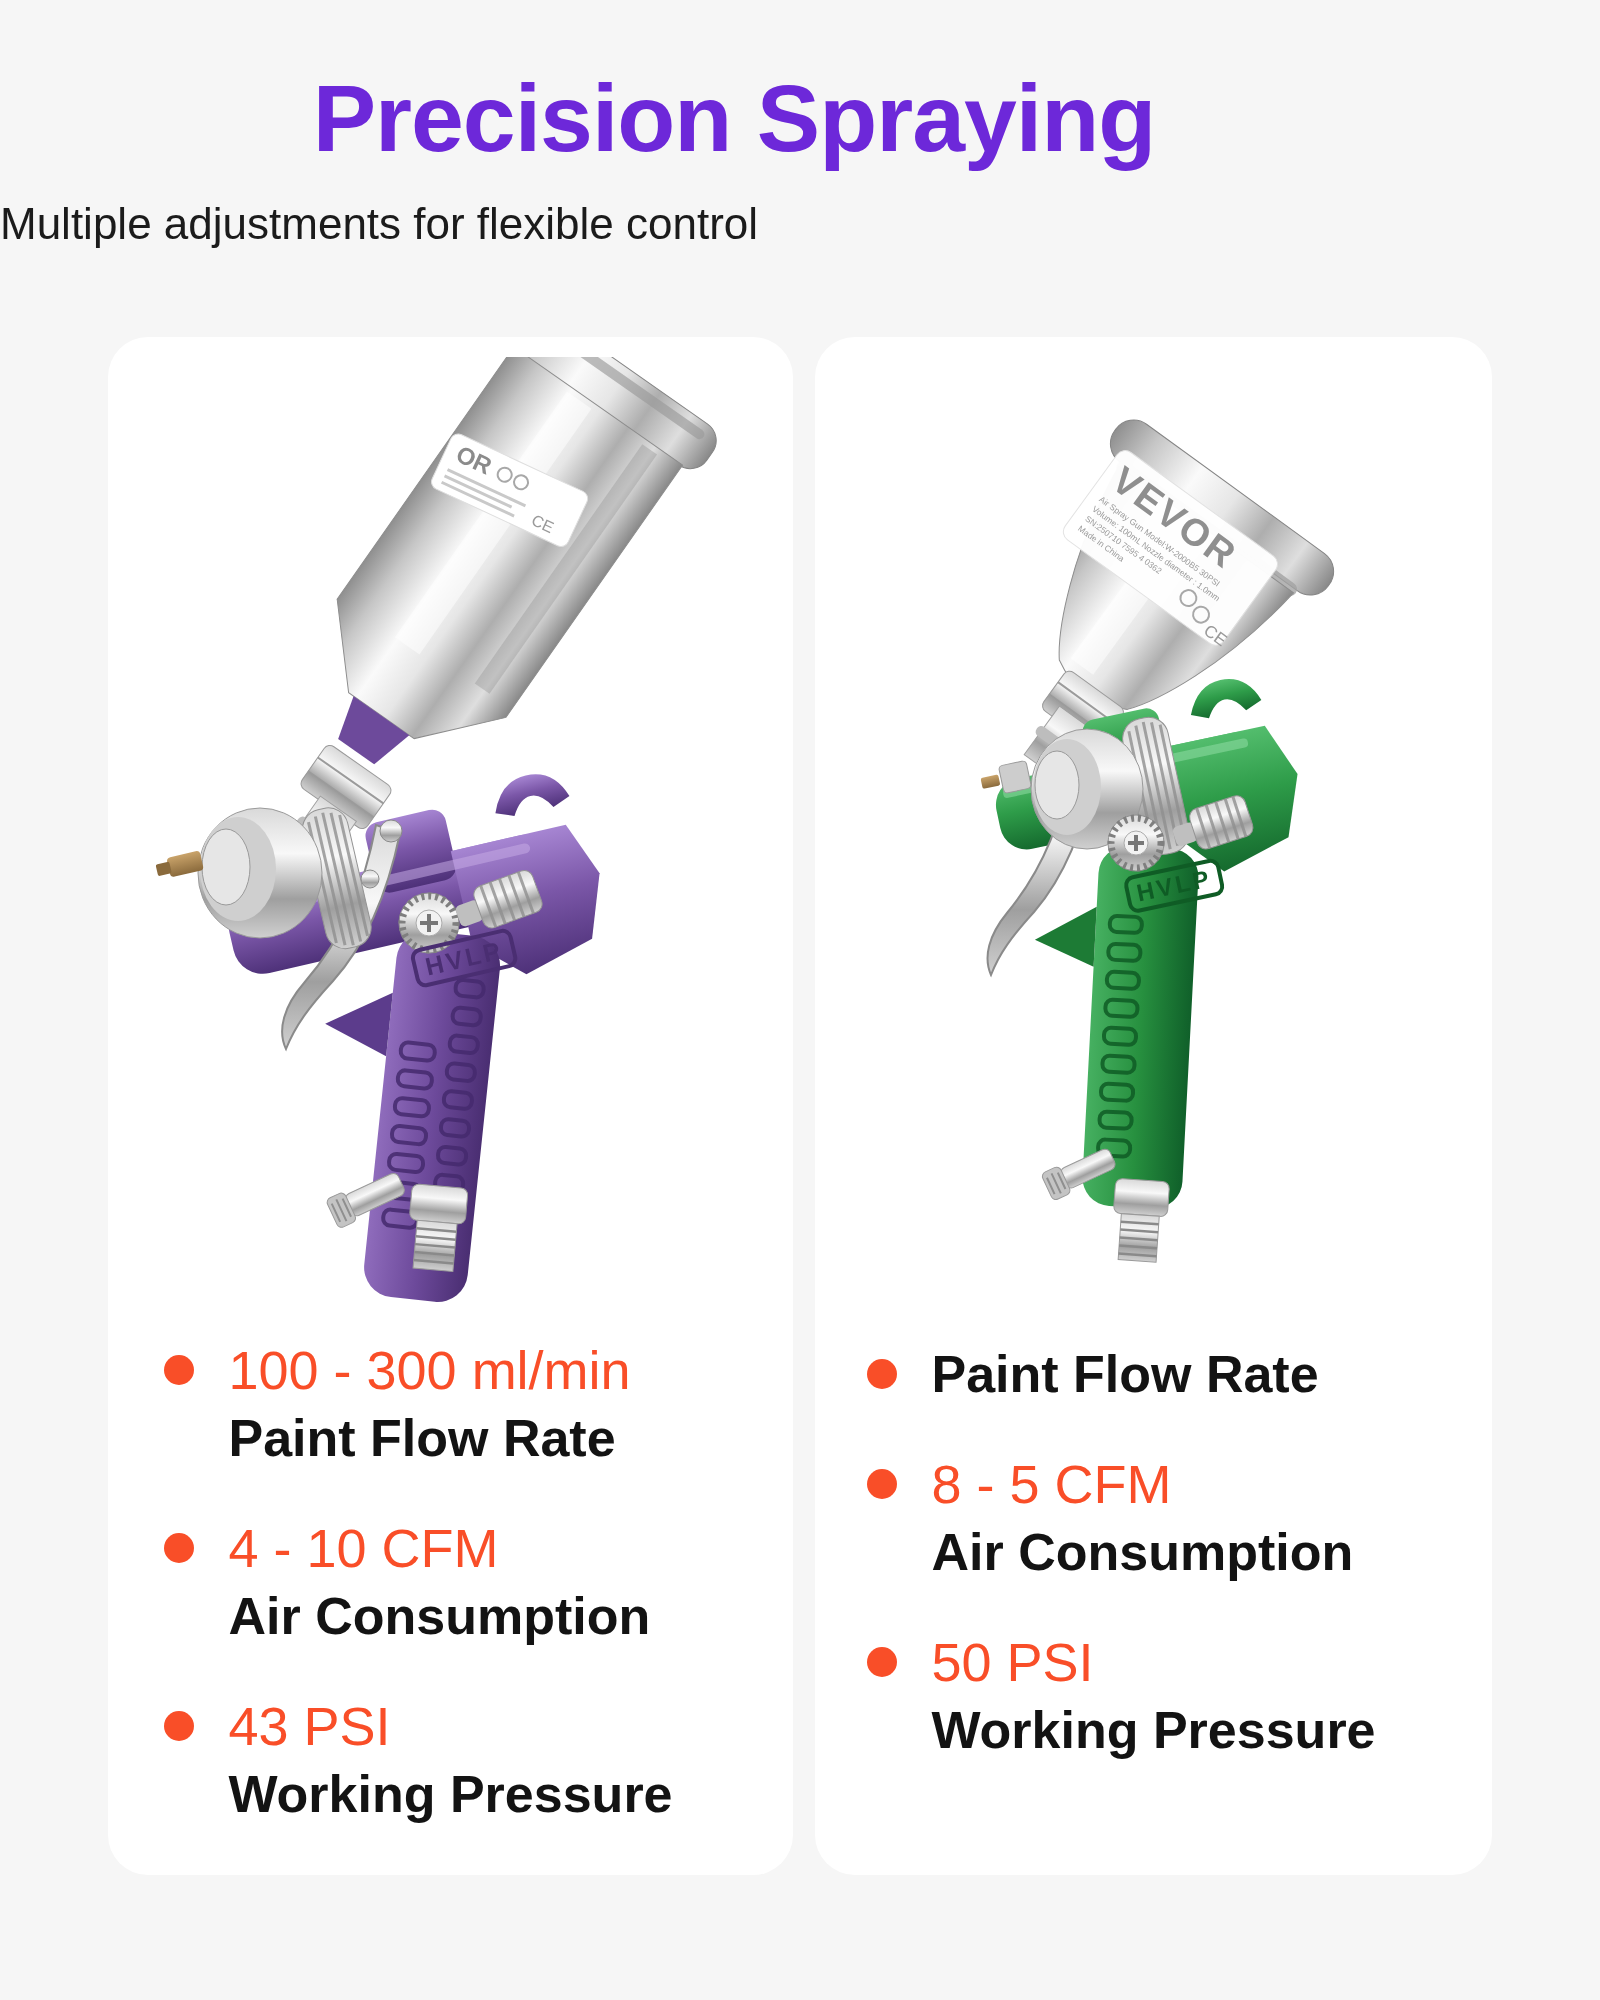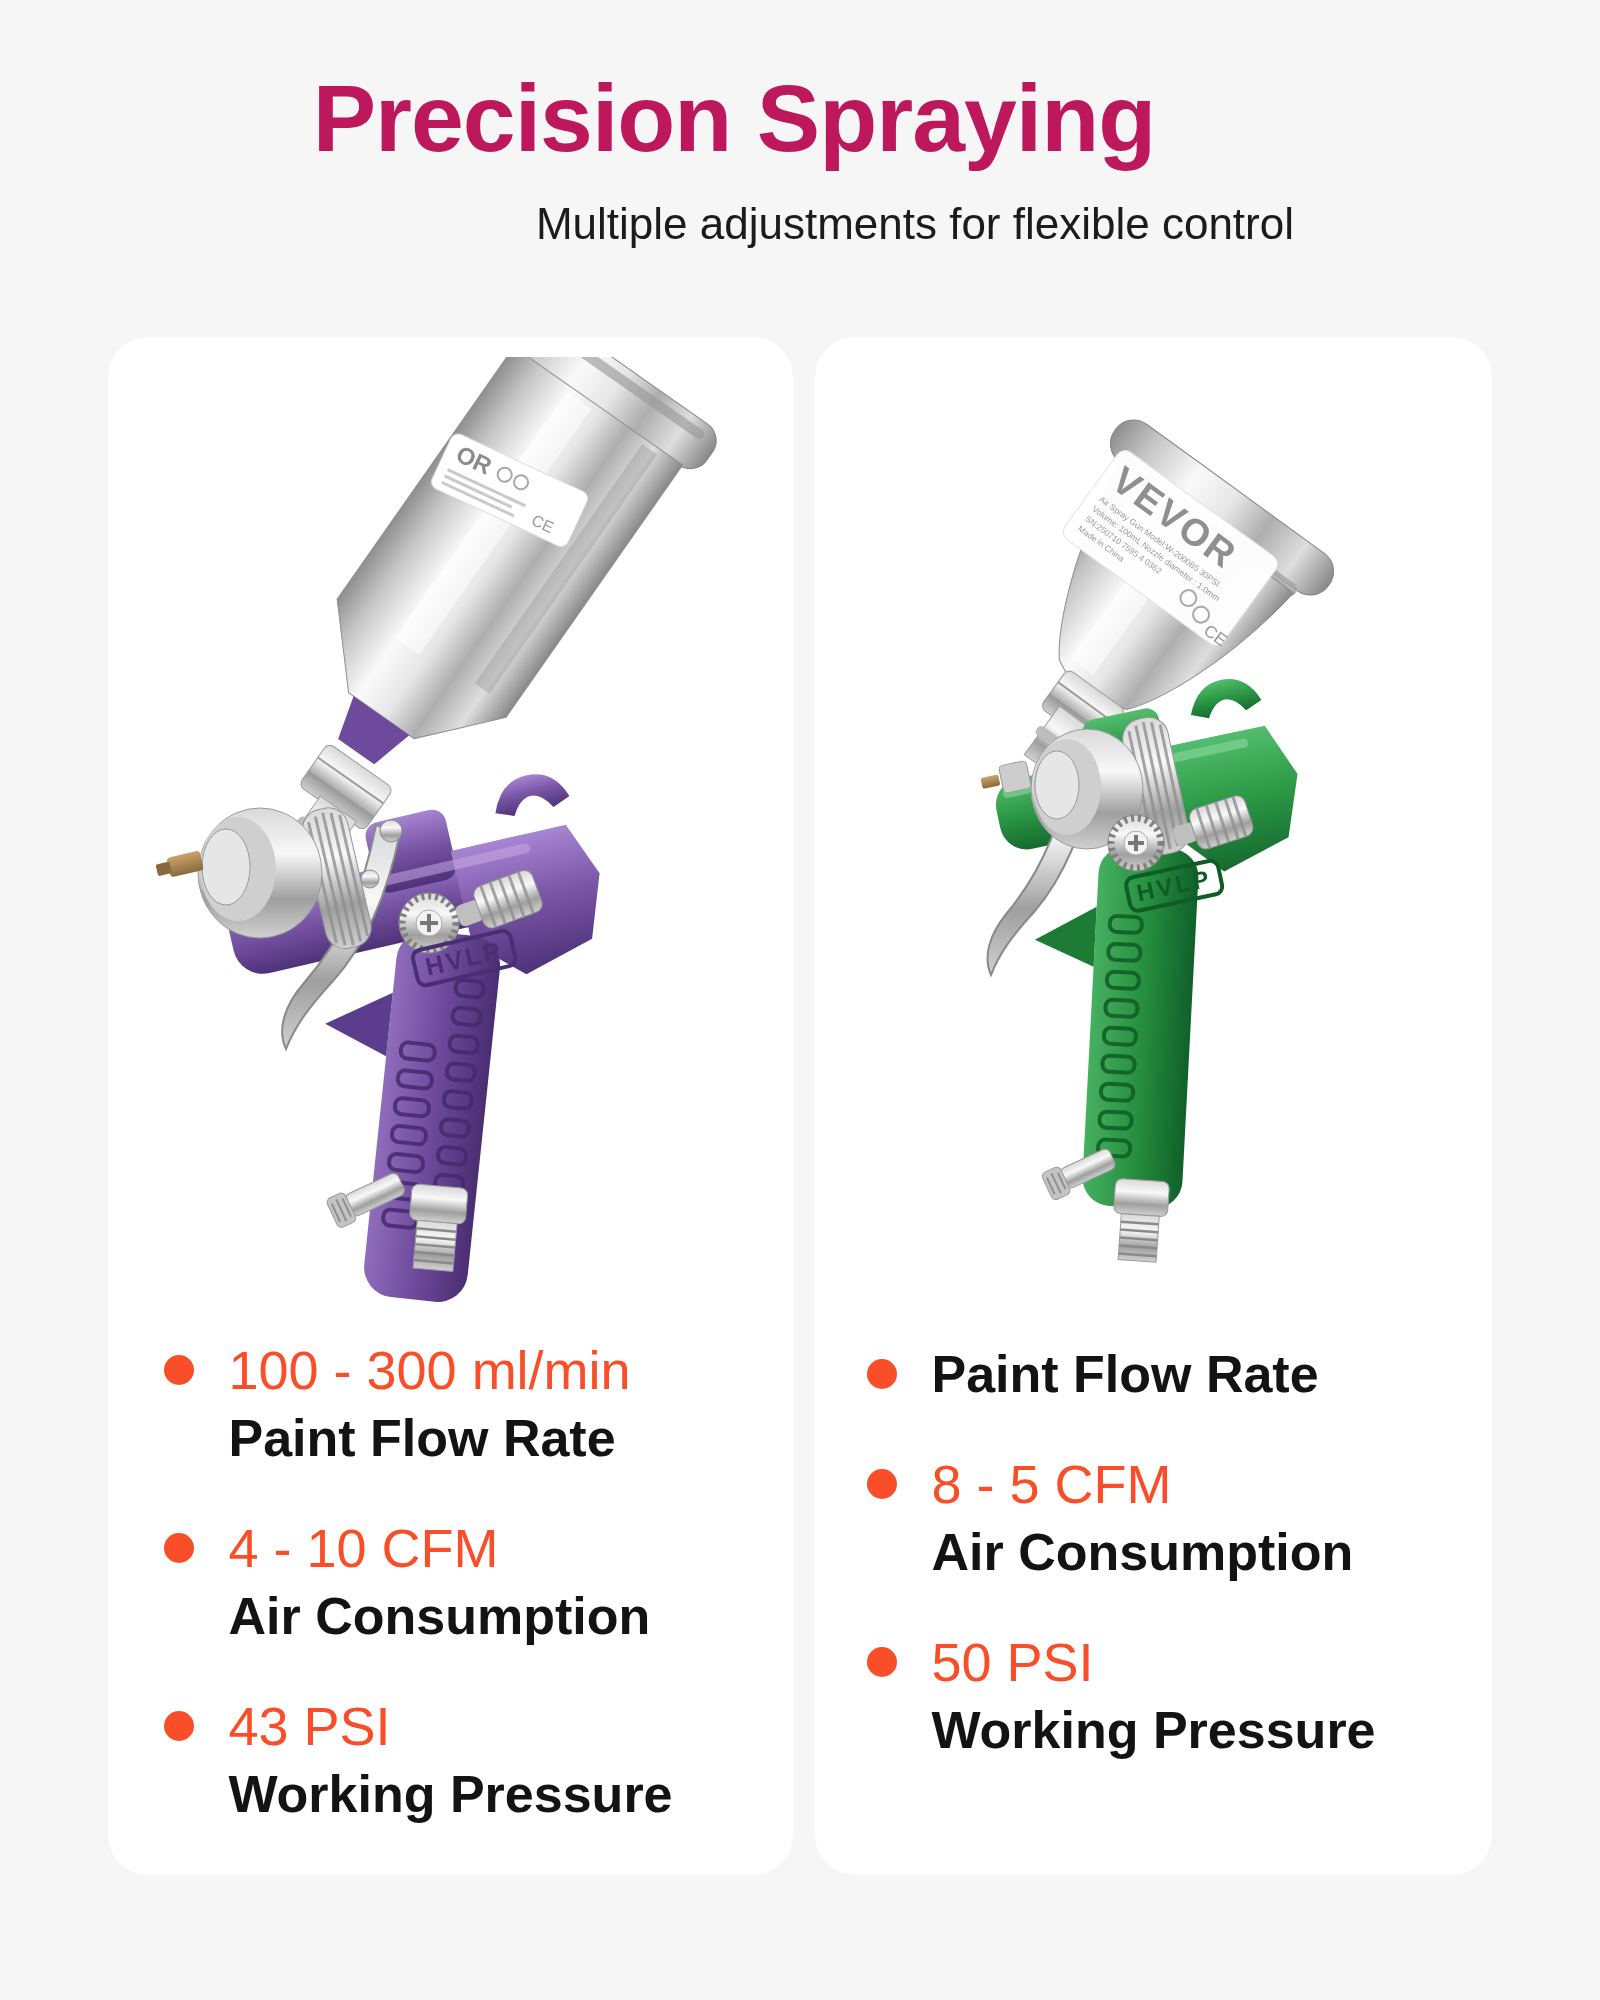--- a/index.html
+++ b/index.html
@@ -5,25 +5,25 @@
   html,body{margin:0;padding:0;}
   body{
     width:1600px;height:2000px;position:relative;overflow:hidden;
     background:#F6F6F6;
     font-family:"Liberation Sans", sans-serif;
     -webkit-font-smoothing:antialiased;
   }
   .page-title{
     position:absolute;top:58px;left:0;width:1468px;
     text-align:center;font-size:95px;font-weight:bold;letter-spacing:-1px;
-    color:#be185d;line-height:120px;white-space:nowrap;
+    color:#6d28d9;line-height:120px;white-space:nowrap;
   }
   .page-subtitle{
     position:absolute;top:192px;left:0;width:1294px;
-    text-align:right;font-size:44px;font-weight:400;
+    text-align:left;font-size:44px;font-weight:400;
     color:#1b1b1b;line-height:64px;white-space:nowrap;
   }
   .card{
     position:absolute;top:337px;height:1538px;background:#FFFFFF;border-radius:40px;
   }
   .card.left{left:108px;width:685px;}
   .card.right{left:815px;width:677px;}
   .figure{position:absolute;top:20px;left:0;right:0;height:965px;}
   .figure svg{display:block;}
   .specs{position:absolute;top:1001px;left:0;right:0;}

